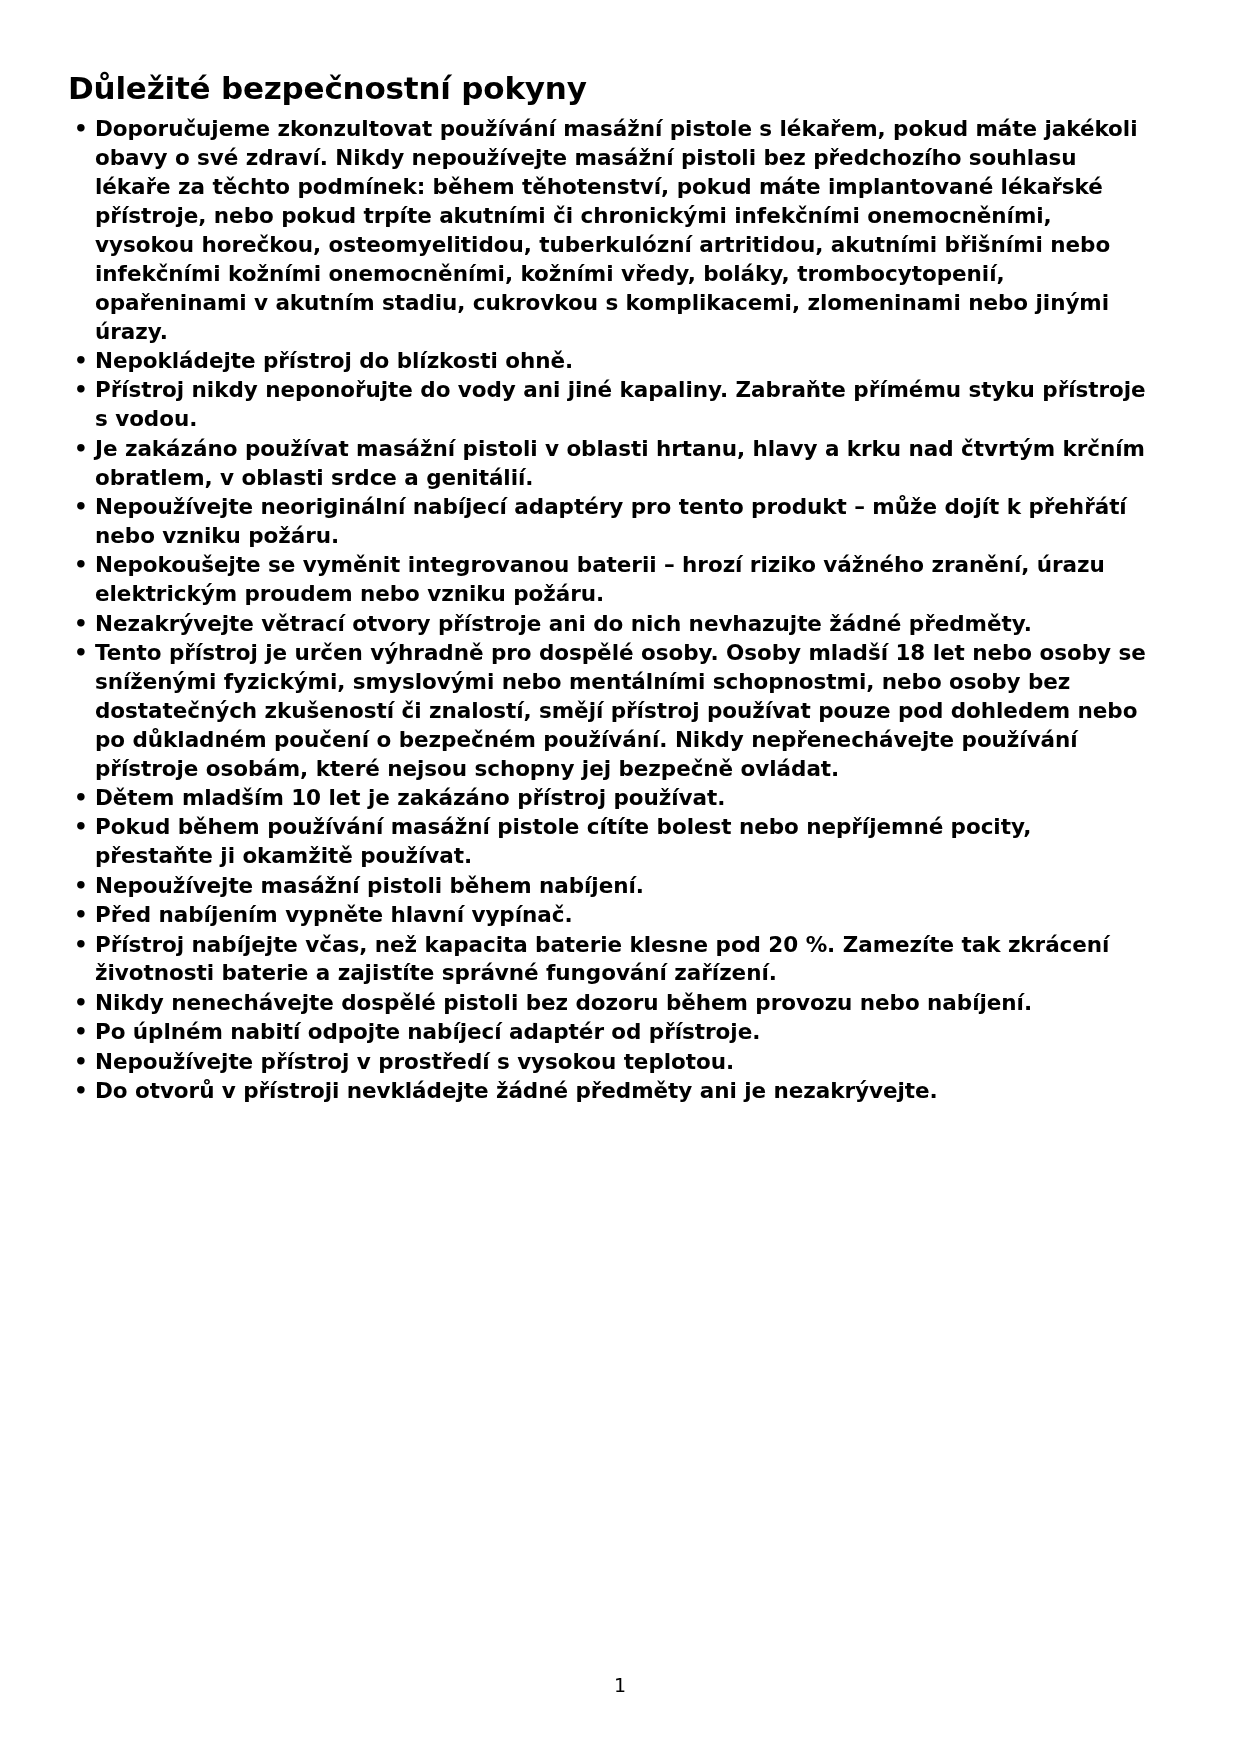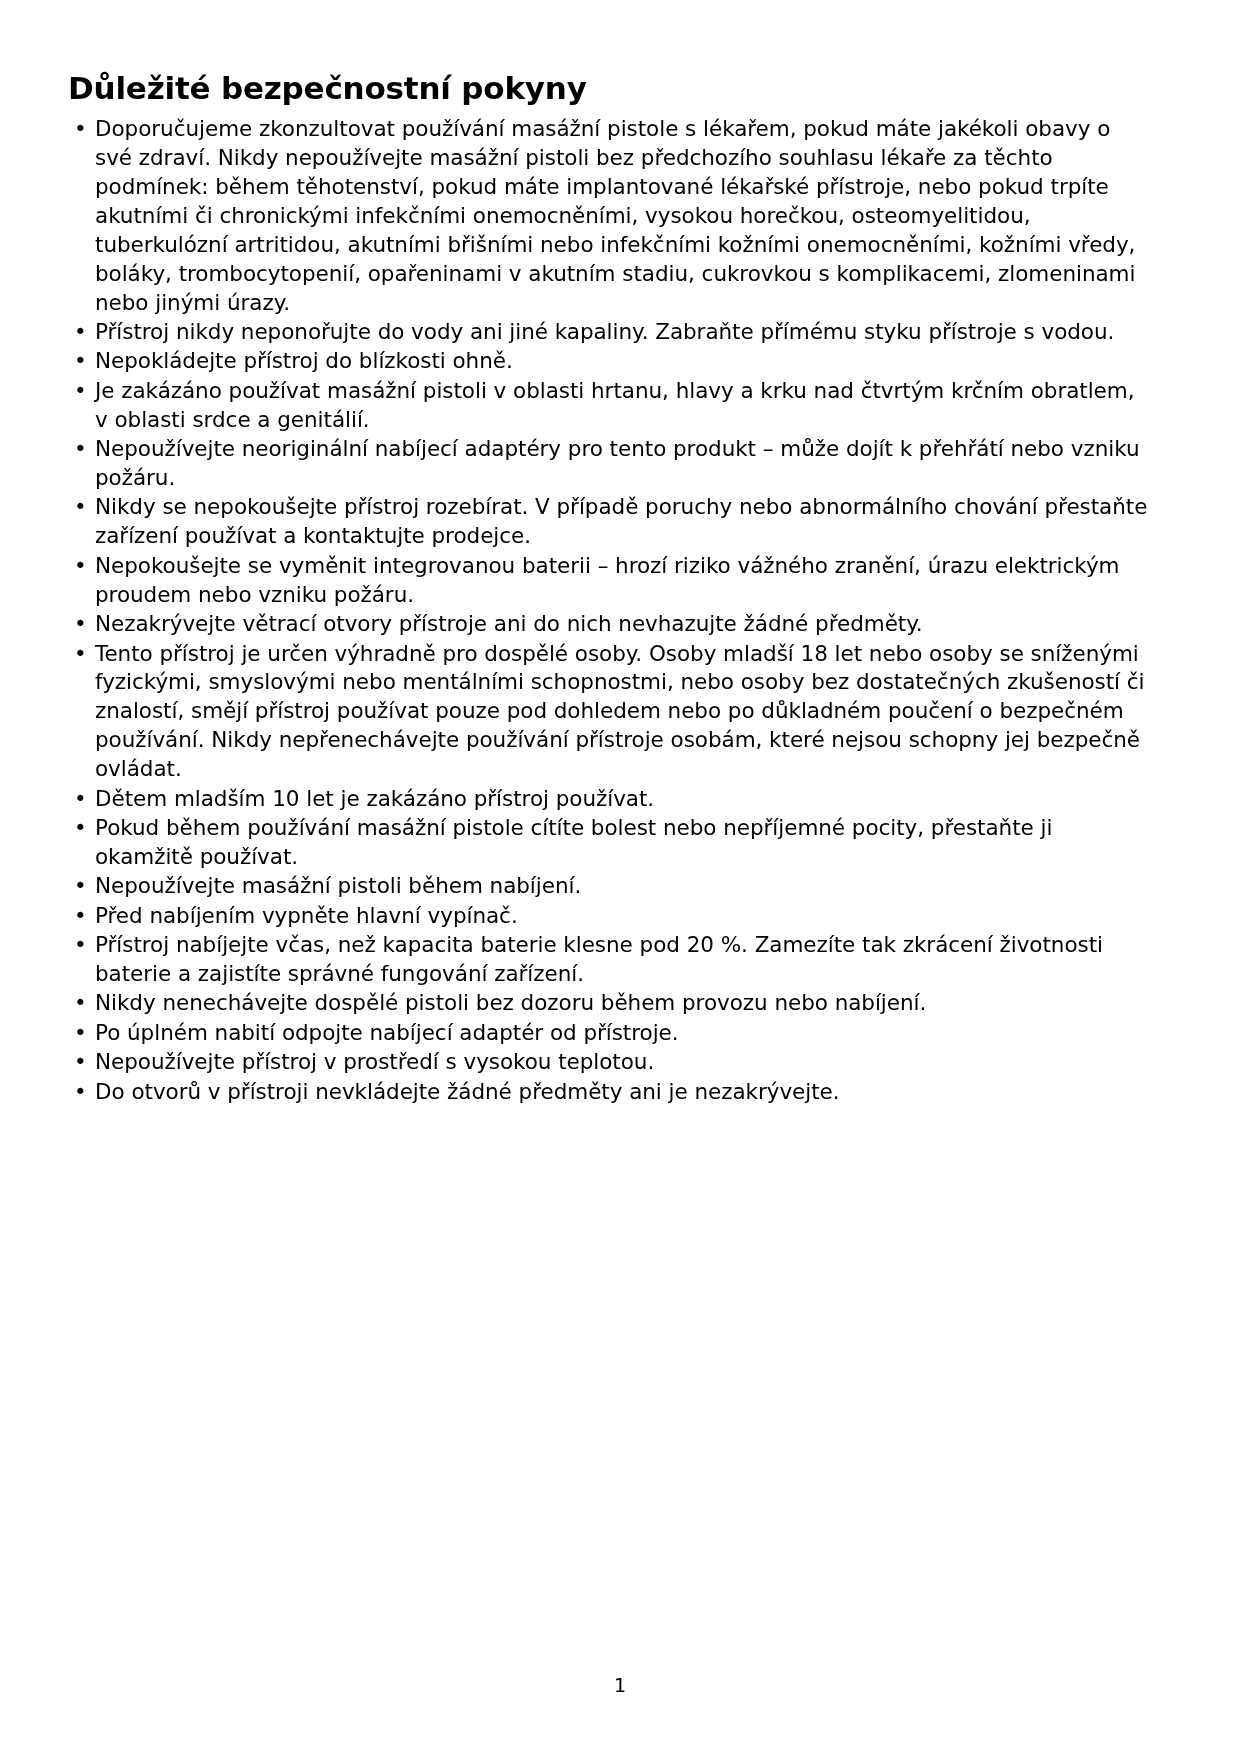--- a/index.html
+++ b/index.html
@@ -37,20 +37,21 @@
     padding: 0;
   }
   ul.safety-list > li {
     position: relative;
     padding-left: 27px;
     font-size: 21.5px;
     line-height: 1.345;
     margin: 0 0 0.5px 0;
     text-align: left;
     letter-spacing: -0.05px;
+    font-weight: bold;
   }
   ul.safety-list > li::before {
     content: "\2022";
     position: absolute;
     left: 6px;
     top: 0;
     font-size: 21.5px;
     line-height: 1.345;
   }
   .page-number {
@@ -62,25 +63,24 @@
     font-size: 19px;
   }
 </style>
 </head>
 <body>
 
 <div class="page">
   <h1 class="doc-title">Důležité bezpečnostní pokyny</h1>
   <ul class="safety-list">
       <li>Doporučujeme zkonzultovat používání masážní pistole s lékařem, pokud máte jakékoli obavy o své zdraví. Nikdy nepoužívejte masážní pistoli bez předchozího souhlasu lékaře za těchto podmínek: během těhotenství, pokud máte implantované lékařské přístroje, nebo pokud trpíte akutními či chronickými infekčními onemocněními, vysokou horečkou, osteomyelitidou, tuberkulózní artritidou, akutními břišními nebo infekčními kožními onemocněními, kožními vředy, boláky, trombocytopenií, opařeninami v akutním stadiu, cukrovkou s komplikacemi, zlomeninami nebo jinými úrazy.</li>
+      <li>Nepokládejte přístroj do blízkosti ohně.</li>
       <li>Přístroj nikdy neponořujte do vody ani jiné kapaliny. Zabraňte přímému styku přístroje s vodou.</li>
-      <li>Nepokládejte přístroj do blízkosti ohně.</li>
       <li>Je zakázáno používat masážní pistoli v oblasti hrtanu, hlavy a krku nad čtvrtým krčním obratlem, v oblasti srdce a genitálií.</li>
       <li>Nepoužívejte neoriginální nabíjecí adaptéry pro tento produkt – může dojít k přehřátí nebo vzniku požáru.</li>
-      <li>Nikdy se nepokoušejte přístroj rozebírat. V případě poruchy nebo abnormálního chování přestaňte zařízení používat a kontaktujte prodejce.</li>
       <li>Nepokoušejte se vyměnit integrovanou baterii – hrozí riziko vážného zranění, úrazu elektrickým proudem nebo vzniku požáru.</li>
       <li>Nezakrývejte větrací otvory přístroje ani do nich nevhazujte žádné předměty.</li>
       <li>Tento přístroj je určen výhradně pro dospělé osoby. Osoby mladší 18 let nebo osoby se sníženými fyzickými, smyslovými nebo mentálními schopnostmi, nebo osoby bez dostatečných zkušeností či znalostí, smějí přístroj používat pouze pod dohledem nebo po důkladném poučení o bezpečném používání. Nikdy nepřenechávejte používání přístroje osobám, které nejsou schopny jej bezpečně ovládat.</li>
       <li>Dětem mladším 10 let je zakázáno přístroj používat.</li>
       <li>Pokud během používání masážní pistole cítíte bolest nebo nepříjemné pocity, přestaňte ji okamžitě používat.</li>
       <li>Nepoužívejte masážní pistoli během nabíjení.</li>
       <li>Před nabíjením vypněte hlavní vypínač.</li>
       <li>Přístroj nabíjejte včas, než kapacita baterie klesne pod 20 %. Zamezíte tak zkrácení životnosti baterie a zajistíte správné fungování zařízení.</li>
       <li>Nikdy nenechávejte dospělé pistoli bez dozoru během provozu nebo nabíjení.</li>
       <li>Po úplném nabití odpojte nabíjecí adaptér od přístroje.</li>

